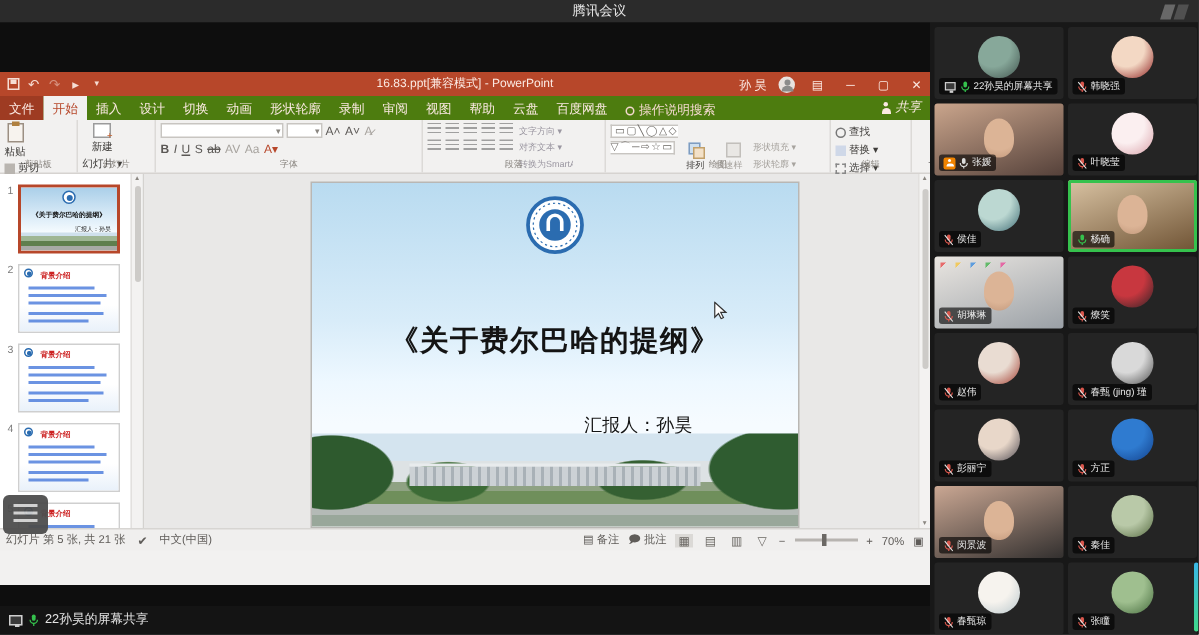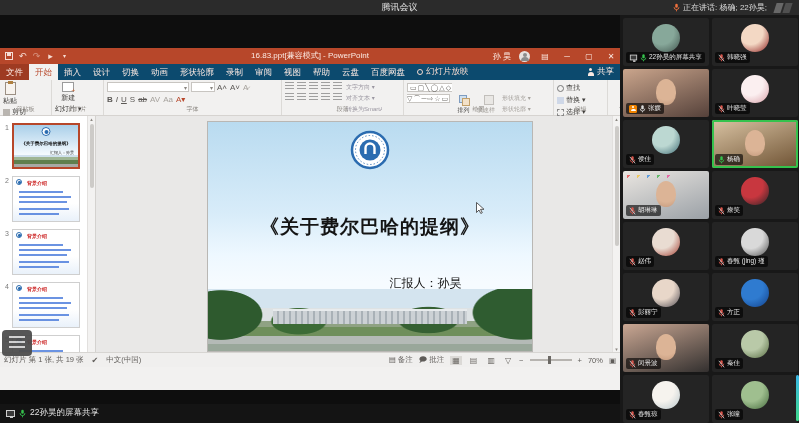--- a/index.html
+++ b/index.html
@@ -27,27 +27,27 @@
            color:#f6ddd4; font-size:9px; line-height:9px; }
   .saveicon { width:8px; height:8px; border:1px solid #f6ddd4; position:relative; }
   .saveicon:before { content:""; position:absolute; left:1px; top:0; width:4px; height:3px; background:#f6ddd4; }
   .wtitle { position:absolute; left:0; right:0; top:0; height:16px; line-height:16px; text-align:center; color:#fbe9e2; }
   .tright { position:absolute; right:2px; top:0; height:16px; display:flex; align-items:center; gap:8px; color:#fbe9e2; }
   .acct-avatar { width:11px; height:11px; border-radius:50%; background:#e8e2df; position:relative; }
   .acct-avatar:before { content:""; position:absolute; left:3.5px; top:2px; width:4px; height:4px; border-radius:50%; background:#8c8c8c; }
   .acct-avatar:after { content:""; position:absolute; left:1.5px; top:6.5px; width:8px; height:4px; border-radius:4px 4px 0 0; background:#8c8c8c; }
   .winbtn { width:14px; text-align:center; font-size:8px; }
 
-  .ptabs { position:relative; height:16px; background:#0c4a6e; display:flex; align-items:center; color:#fbe9e2; font-size:8.5px; }
+  .ptabs { position:relative; height:16px; background:#4d7c0f; display:flex; align-items:flex-end; color:#fbe9e2; font-size:8.5px; }
   .tab { padding:0 6px; line-height:16px; white-space:nowrap; }
   .tab.filetab { background:#9e3b22; }
   .tab.active { background:#f2f1f0; color:#b7472a; }
   .tellme { display:flex; align-items:center; gap:3px; padding:0 6px; color:#f3d9ce; }
   .bulb { width:6px; height:6px; border-radius:50%; border:1px solid #f3d9ce; }
-  .sharebtn { position:absolute; right:6px; top:0; height:16px; display:flex; align-items:center; gap:3px; color:#fbe9e2; }
+  .sharebtn { position:absolute; right:6px; top:0; height:16px; display:flex; align-items:center; gap:3px; color:#fbe9e2;font-style:italic; }
   .person { width:7px; height:8px; position:relative; }
   .person:before { content:""; position:absolute; left:2px; top:0; width:3.4px; height:3.4px; border-radius:50%; background:#fbe9e2; }
   .person:after { content:""; position:absolute; left:0.5px; top:4px; width:6px; height:3.6px; border-radius:3px 3px 0 0; background:#fbe9e2; }
 
   
   .ribbon { position:relative; height:36px; background:#f2f1f0; border-bottom:1px solid #d6d3d0;
             display:flex; font-size:7px; color:#3f3d3a; }
   .rgroup { position:relative; border-right:1px solid #dcdad7; padding:2px 3px 9px 3px; flex-shrink:0; }
   .rlabel { position:absolute; left:0; right:0; bottom:1px; text-align:center; font-size:6px; color:#8a8680; }
   .bigbtn { display:inline-flex; flex-direction:column; align-items:center; gap:1px; margin-right:3px; vertical-align:top; }
@@ -177,30 +177,20 @@
   .annot i { position:absolute; left:7px; height:2px; width:16px; background:#cfcfcf; }
   .annot i:nth-child(1){ top:6px; } .annot i:nth-child(2){ top:11px; } .annot i:nth-child(3){ top:16px; }
 </style>
 </head>
 <body>
 
 <div class="stage">
 
   <div class="topbar">
     <div class="apptitle">腾讯会议</div>
-    <div class="speakwrap">
-      <span class="ic">
-        <svg width="7" height="9" viewBox="0 0 10 12">
-            <rect x="3.2" y="0.5" width="3.6" height="6" rx="1.8" fill="#f0703c"></rect>
-            <path d="M1.5 5.5a3.5 3.5 0 0 0 7 0" fill="none" stroke="#f0703c" stroke-width="1.2"></path>
-            <line x1="5" y1="9" x2="5" y2="11.5" stroke="#f0703c" stroke-width="1.2"></line>
-          </svg>
-      </span>
-      <span>正在讲话: 杨确; 22孙昊;</span>
-    </div>
     <div class="tlogo">
         <i></i>
         <i></i>
       </div>
   </div>
 
   <div class="sharearea">
     <div class="ppt">
 
       <div class="ptitle">
@@ -233,21 +223,21 @@
             <span class="tab">形状轮廓</span>
             <span class="tab">录制</span>
             <span class="tab">审阅</span>
             <span class="tab">视图</span>
             <span class="tab">帮助</span>
             <span class="tab">云盘</span>
             <span class="tab">百度网盘</span>
           </span>
         <span class="tellme">
           <span class="bulb"></span>
-          <span>幻灯片放映</span>
+          <span>操作说明搜索</span>
         </span>
         <span class="sharebtn">
           <span class="person"></span>
           <span>共享</span>
         </span>
       </div>
 
       <div class="ribbon">
         <div class="rgroup" style="width:52px">
           <span class="bigbtn">
@@ -475,21 +465,21 @@
                 </svg>
             </span>
           </div>
           <div class="sscroll">▴<div class="thumbbar"></div><div style="position:absolute;bottom:0;left:0;right:0">▾</div></div>
         </div>
       </div>
 
 
       <div class="sbar">
         <div class="lft">
-          <span>幻灯片 第 1 张, 共 19 张</span>
+          <span>幻灯片 第 5 张, 共 21 张</span>
           <span style="font-size:8px">✔</span>
           <span>中文(中国)</span>
         </div>
         <div class="rgt">
           <span>▤ <span>备注</span></span>
           <span>🗩 <span>批注</span></span>
           <span class="viewbtn active">▦</span>
           <span class="viewbtn">▤</span>
           <span class="viewbtn">▥</span>
           <span class="viewbtn">▽</span>

